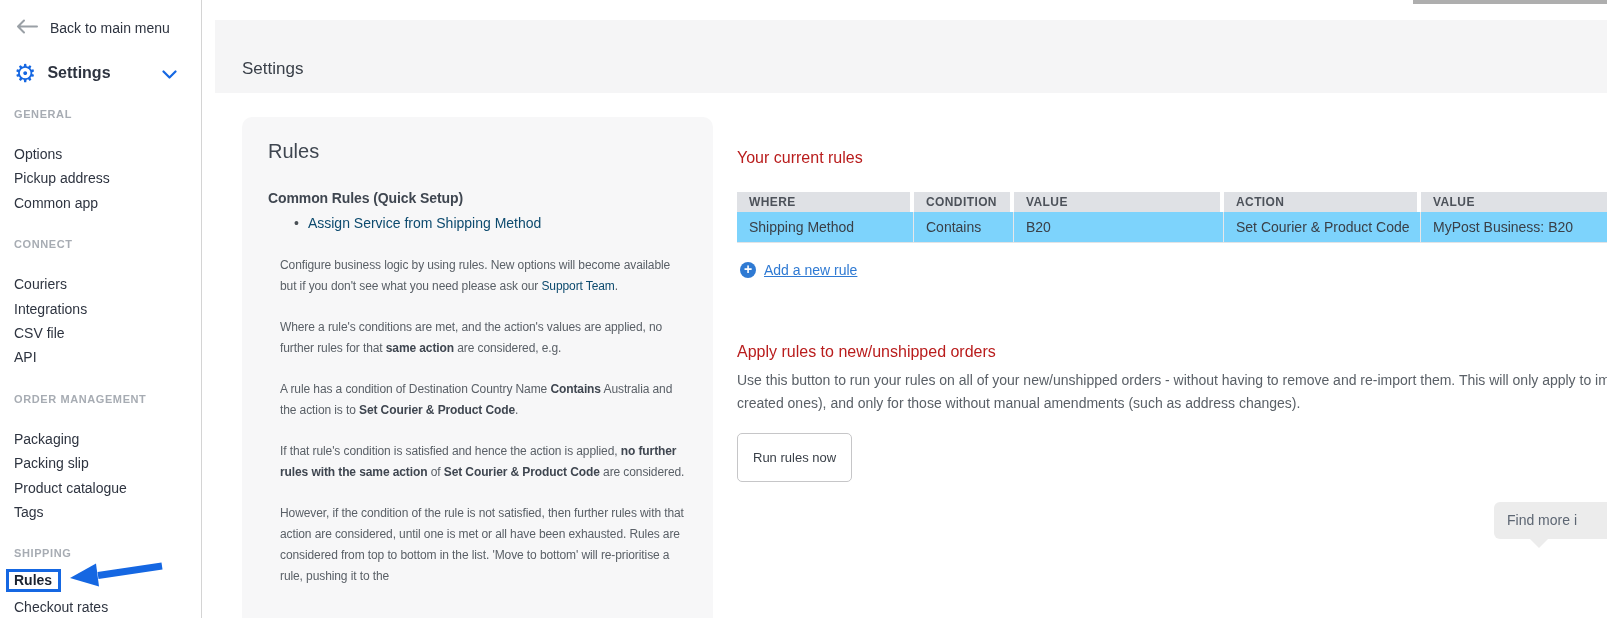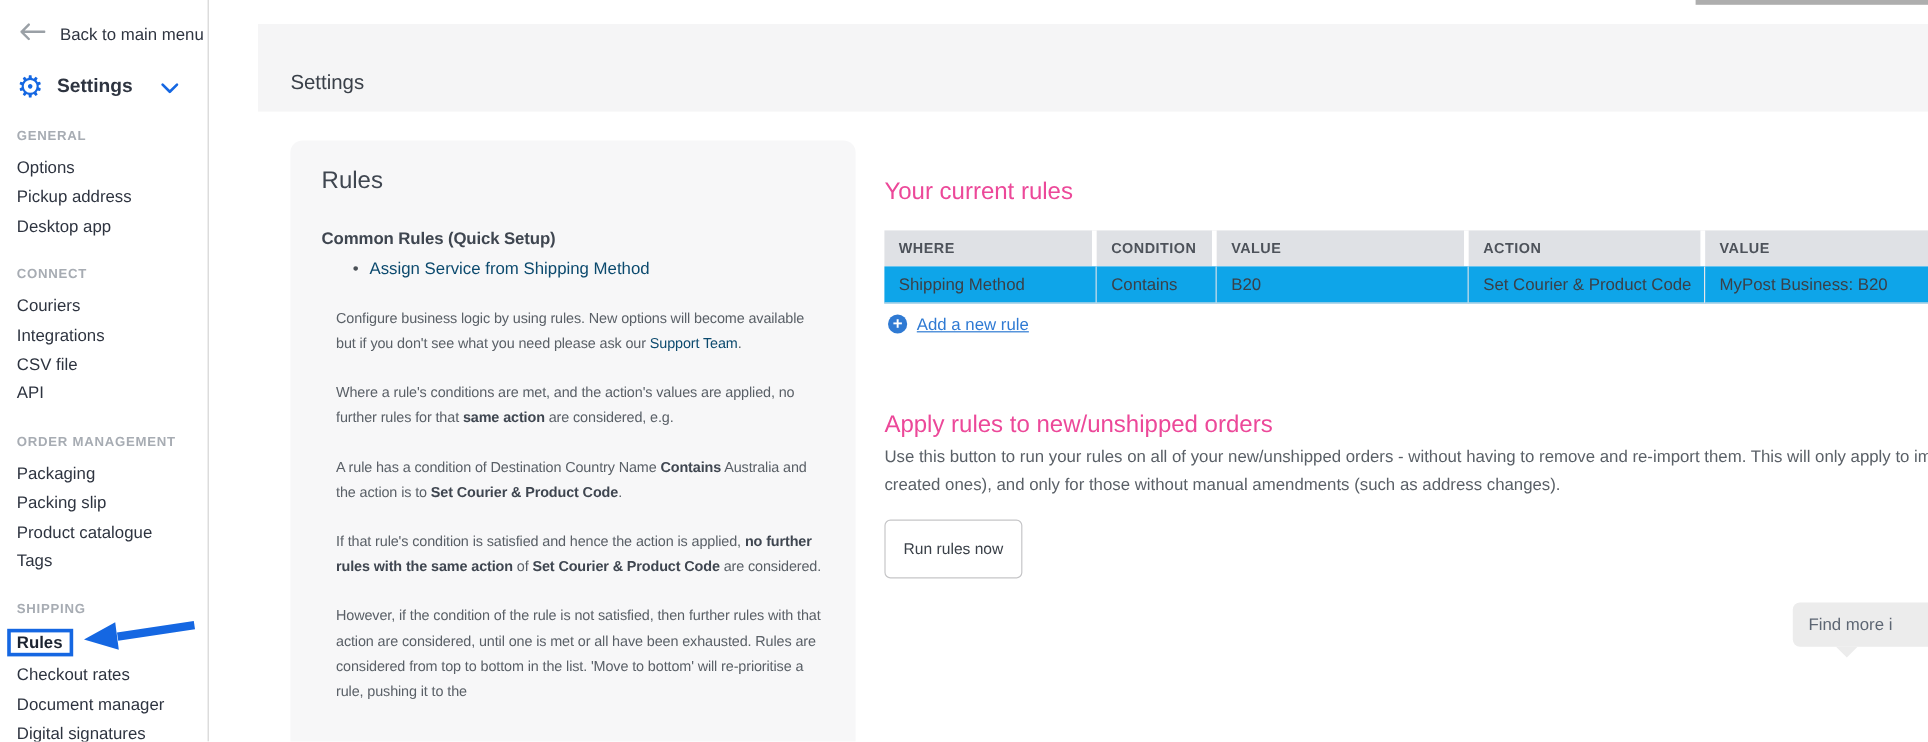--- a/index.html
+++ b/index.html
@@ -9,35 +9,35 @@
     font-family:"Liberation Sans","DejaVu Sans",sans-serif;
     -webkit-font-smoothing:antialiased;
   }
   .screen{position:absolute;inset:0;}
 
   
   .top-frag{position:absolute;left:1413px;top:0;width:194px;height:4px;background:#aeaeae;}
 
   
   .sidebar{
-    position:absolute;left:0;top:0;width:174px;height:618px;
+    position:absolute;left:0;top:0;width:202px;height:618px;
     background:#ffffff;border-right:1px solid #d4d4d4;box-sizing:border-box;
     padding:0 0 0 14px;
   }
   .back-row{display:flex;align-items:center;gap:12px;padding:19px 0 2px 2px;color:#2e3440;font-size:14px;cursor:pointer;}
   .settings-row{display:flex;align-items:center;gap:11px;margin-top:22px;position:relative;cursor:pointer;}
   .gear{color:#1567e2;font-size:25px;line-height:24px;}
   .settings-title{font-size:16px;font-weight:bold;color:#2e3440;}
   .chev{position:absolute;right:24px;top:5px;}
   .section-label{
     margin-top:17px;font-size:11px;font-weight:bold;letter-spacing:.6px;
     color:#a7acb3;line-height:24px;
   }
   .side-item{font-size:14px;color:#2e3440;line-height:24.4px;cursor:pointer;}
-  .side-item.first{margin-top:1px;}
+  .side-item.first{margin-top:16px;}
   .rules-row{position:relative;height:30px;display:flex;align-items:center;}
   .active-box{
     display:inline-block;border:3px solid #1567e2;padding:0px 6px 1px 5px;margin-left:-8px;
     font-weight:bold;color:#1b2330;font-size:14px;background:#fff;
   }
   .annot-arrow{position:absolute;left:52px;top:-6px;pointer-events:none;}
 
   
   .main-header{
     position:absolute;left:215px;top:20px;right:0;height:73px;background:#f5f5f6;
@@ -56,37 +56,37 @@
   .card p{margin:0 0 20px 12px;font-size:12px;line-height:21px;letter-spacing:-0.1px;}
   .card .bold-head{font-weight:bold;color:#3f4650;margin:0;font-size:14px;}
   .card ul{margin:2px 0 20px 0;padding:0 0 0 26px;list-style:none;}
   .card li{line-height:24px;font-size:14px;}
   .card li::before{content:"•";color:#4a5056;margin-right:9px;}
   .card a{color:#0c4a6e;text-decoration:none;cursor:pointer;}
   .card b{color:#3f4650;}
   .example{margin-left:38px;}
 
   
-  .sec-title{position:absolute;font-size:20px;font-weight:400;color:#ec4899;}
+  .sec-title{position:absolute;font-size:16px;font-weight:400;color:#b91c1c;}
   .t-current{left:737px;top:149px;}
   .t-apply{left:737px;top:343px;}
 
   table.rules{
     position:absolute;left:737px;top:192px;width:1080px;
     border-collapse:separate;border-spacing:0;table-layout:fixed;
     font-size:14px;color:#3a4048;
   }
   table.rules th{
     background:#dfe1e5;color:#4d525a;font-size:12px;letter-spacing:.4px;
-    text-align:left;font-weight:bold;height:30px;padding:0 0 0 12px;
+    text-align:left;font-weight:bold;height:20px;padding:0 0 0 12px;
     border-right:4px solid #ffffff;box-sizing:border-box;
   }
   table.rules th:last-child{border-right:none;}
   table.rules td{
-    background:#0ea5e9;height:31px;padding:0 0 0 12px;box-sizing:border-box;
+    background:#7dd3fc;height:31px;padding:0 0 0 12px;box-sizing:border-box;
     border-bottom:1px solid #e2e3e6;border-right:1px solid #e6e7e9;
   }
   table.rules td:last-child{border-right:none;}
 
   .add-rule{position:absolute;left:740px;top:262px;display:flex;align-items:center;gap:8px;cursor:pointer;}
   .plus-circle{
     width:16px;height:16px;border-radius:50%;background:#2f7ad3;position:relative;flex:none;
   }
   .plus-circle::before{
     content:"+";position:absolute;left:0;top:0;width:16px;height:16px;
@@ -139,21 +139,21 @@
       <span class="chev">
         <svg width="15" height="10" viewBox="0 0 15 10">
             <path d="M1.5 1.5 L7.5 7.5 L13.5 1.5" stroke="#1567e2" stroke-width="2.2" fill="none" stroke-linecap="round" stroke-linejoin="round"></path>
           </svg>
       </span>
     </div>
 
     <div class="section-label">GENERAL</div>
     <div class="side-item first">Options</div>
     <div class="side-item">Pickup address</div>
-    <div class="side-item">Desktop app</div>
+    <div class="side-item">Common app</div>
 
     <div class="section-label">CONNECT</div>
     <div class="side-item first">Couriers</div>
     <div class="side-item">Integrations</div>
     <div class="side-item">CSV file</div>
     <div class="side-item">API</div>
 
     <div class="section-label">ORDER MANAGEMENT</div>
     <div class="side-item first">Packaging</div>
     <div class="side-item">Packing slip</div>

